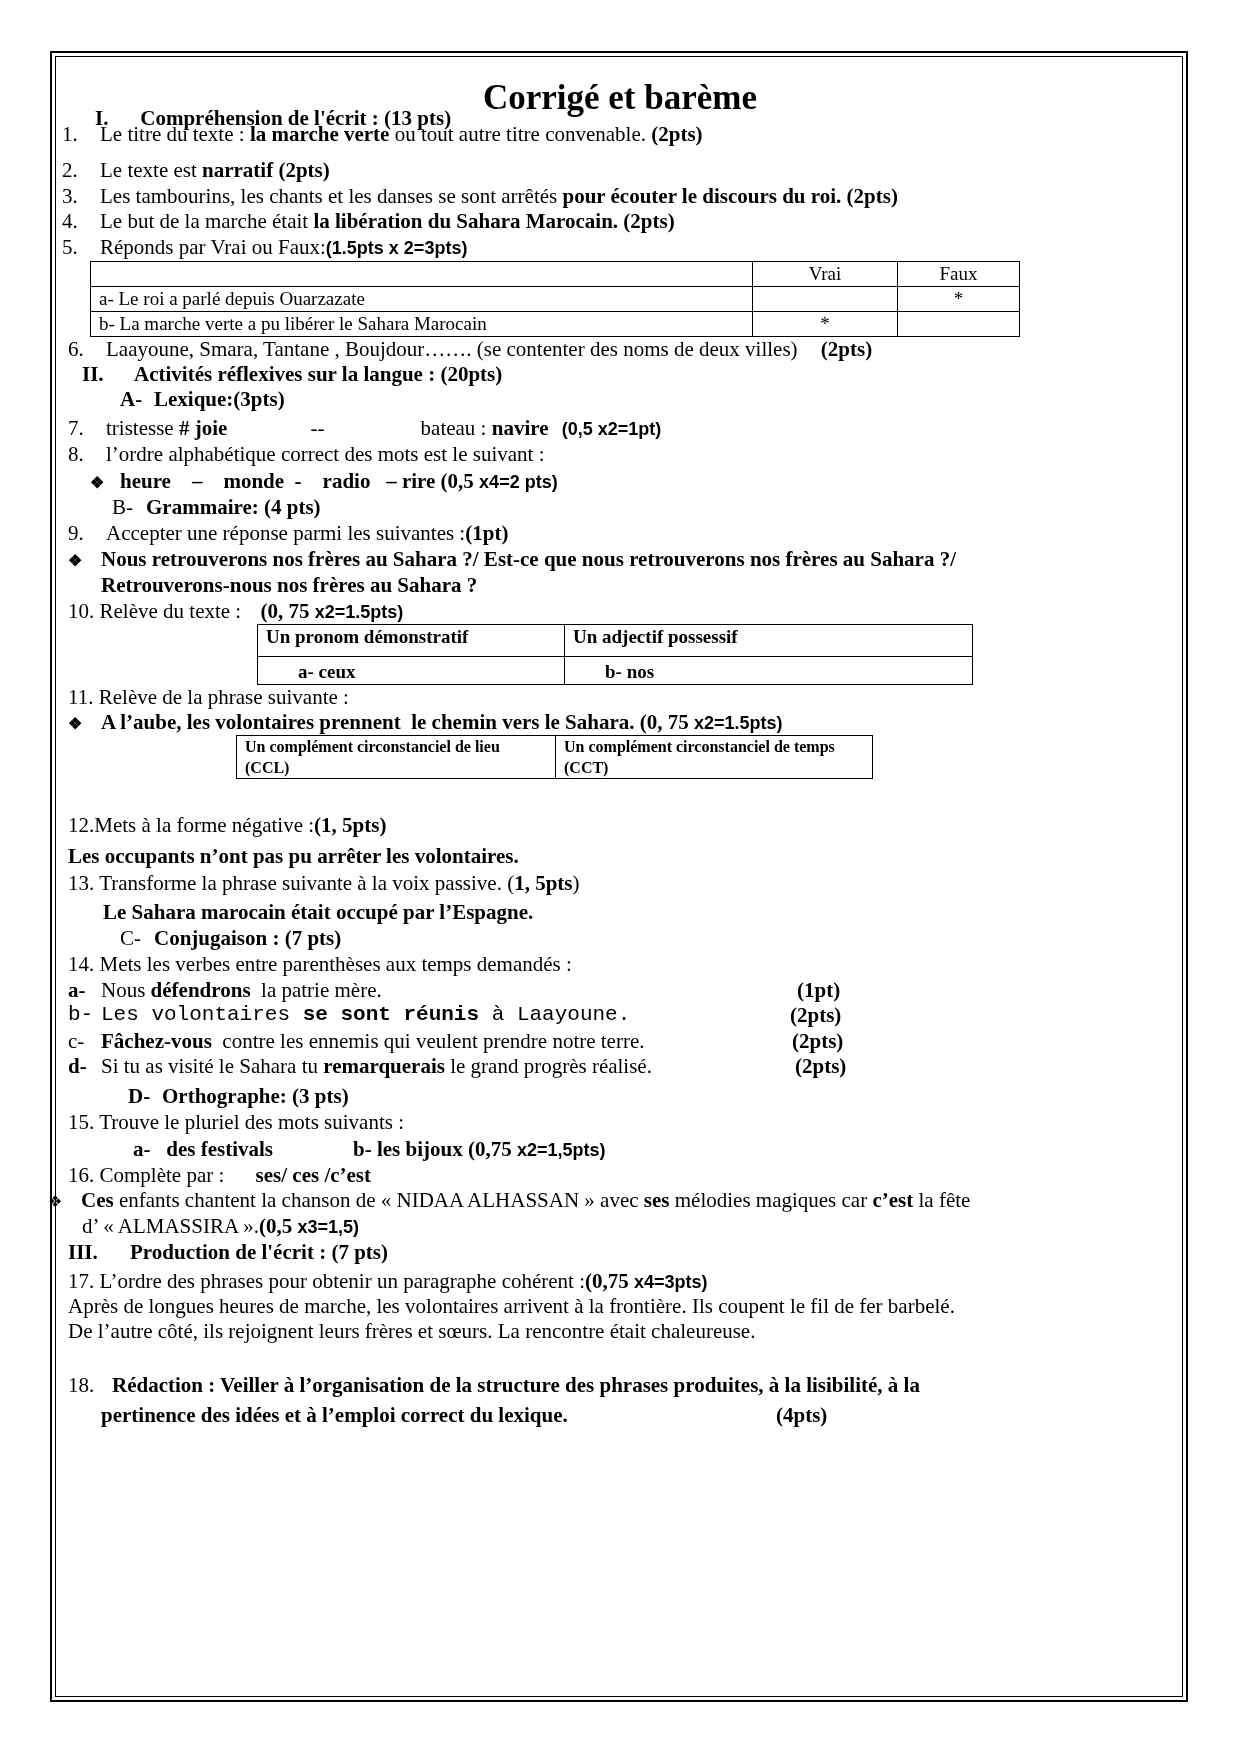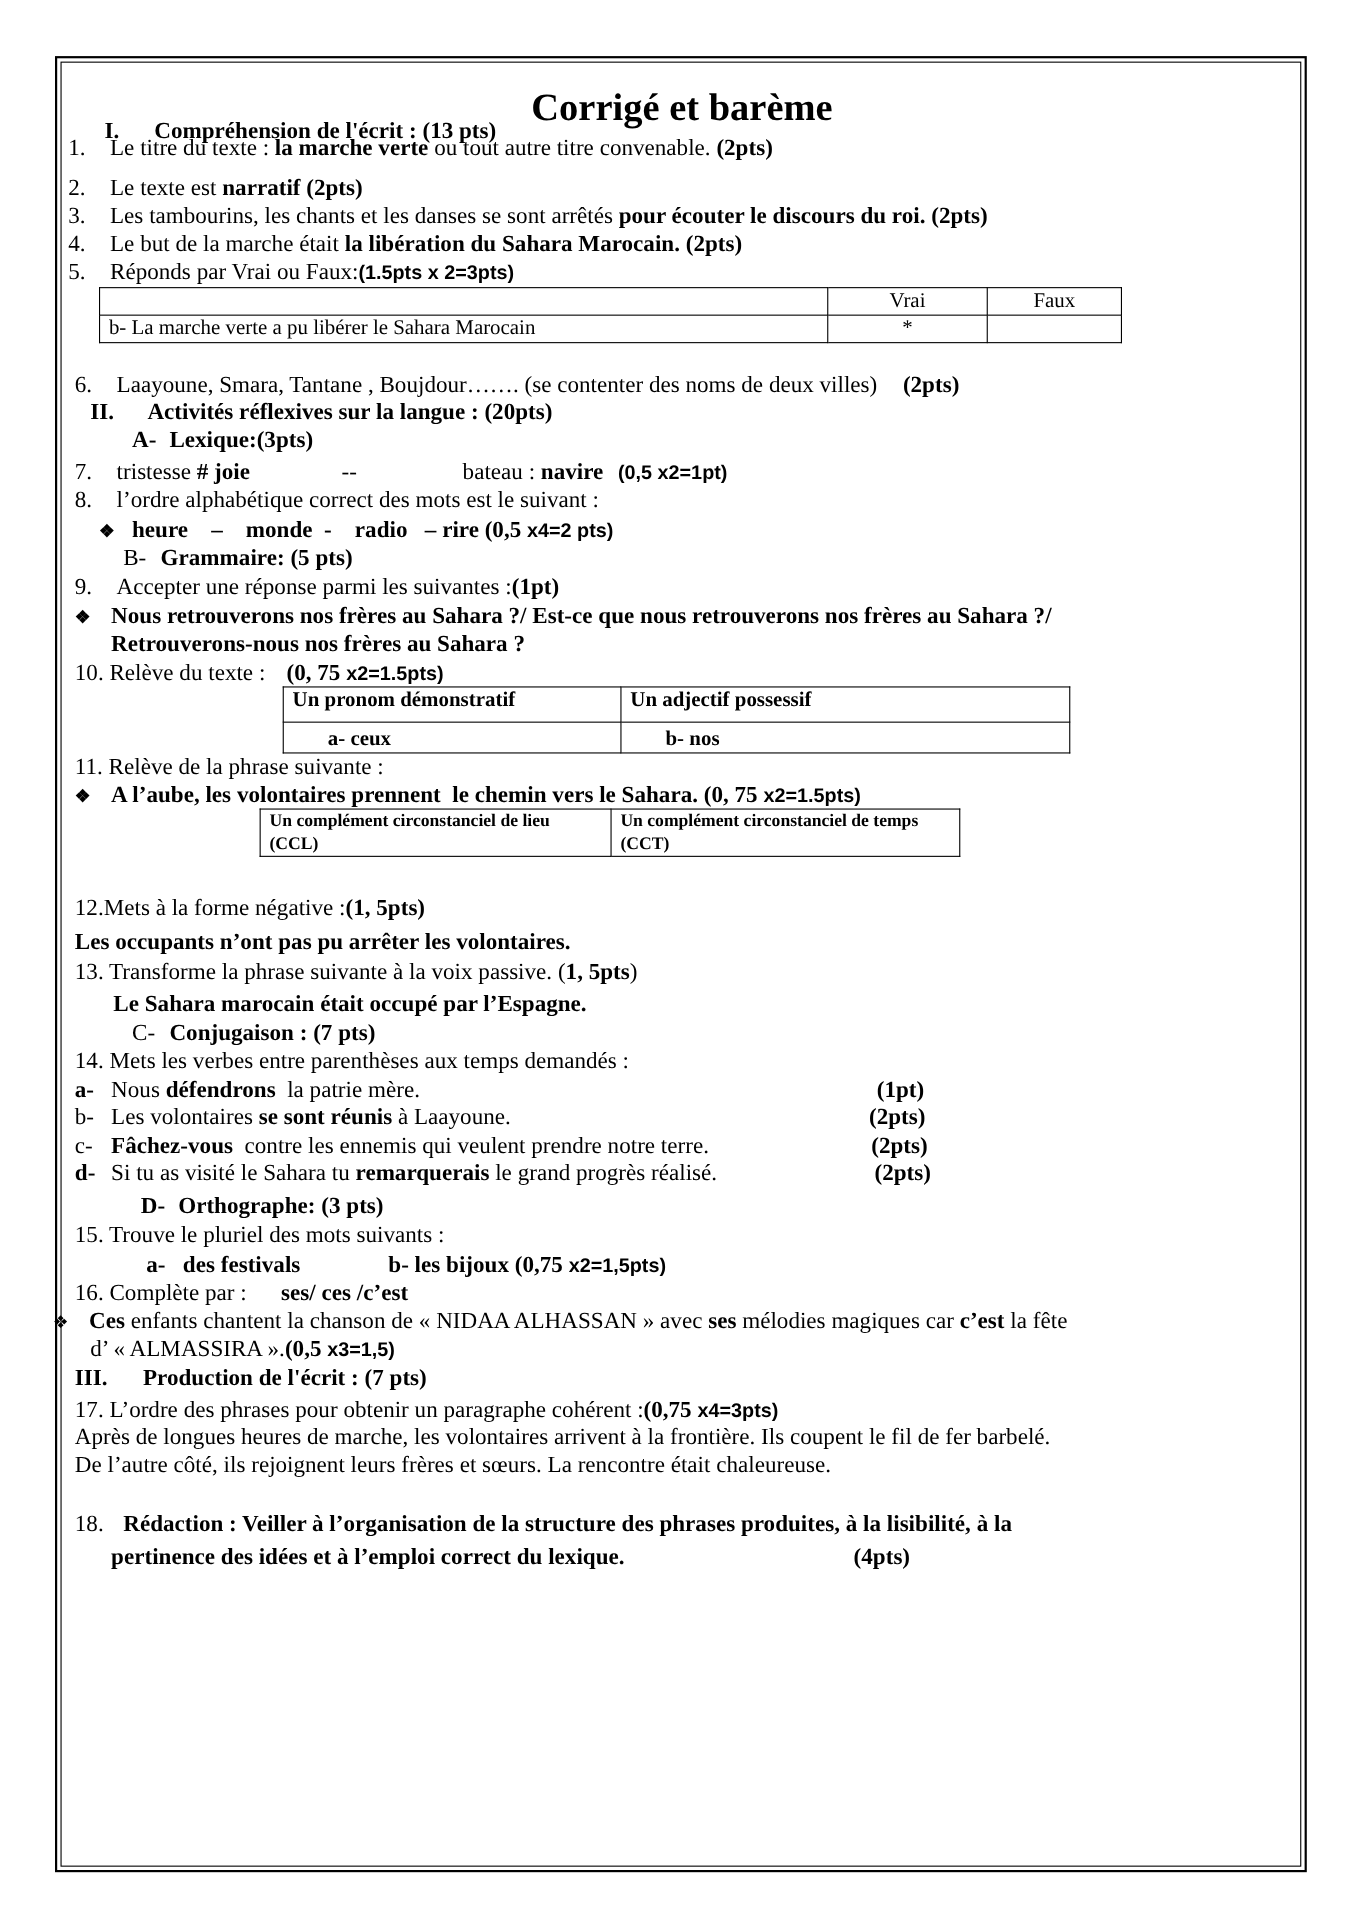--- a/index.html
+++ b/index.html
@@ -57,20 +57,25 @@
 </div>
 
 <table style="left:90px; top:261px; width:930px;">
   <tbody>
       <tr>
     <td style="width:645px;"></td>
     <td class="center" style="width:128px;">Vrai</td>
     <td class="center">Faux</td>
   </tr>
   <tr>
+    <td>a-   Le roi a parlé depuis Ouarzazate</td>
+    <td class="center"></td>
+    <td class="center">*</td>
+  </tr>
+  <tr>
     <td>b-   La marche verte a pu libérer le Sahara Marocain</td>
     <td class="center">*</td>
     <td class="center"></td>
   </tr>
 </tbody>
   </table>
 
 <div class="line" style="left:68px; top:336px;">
   <span class="num">6.</span><span>Laayoune, Smara, Tantane , Boujdour……. (se contenter des noms de deux villes)</span>
   <b style="margin-left:18px;">(2pts)</b>
@@ -91,21 +96,21 @@
 </div>
 
 <div class="line" style="left:68px; top:441px;">
   <span class="num">8.</span><span>l’ordre alphabétique correct des mots est le suivant :</span>
 </div>
 <div class="line b" style="left:90px; top:468px;">
   <span class="diamond">❖</span><span style="white-space:pre;">heure    –    monde  -    radio   – rire (0,5 </span><span class="sans">x4=2 pts)</span>
 </div>
 
 <div class="line b" style="left:112px; top:494px;">
-  <span style="display:inline-block;width:34px;font-weight:normal;">B-</span><span>Grammaire: (5 pts)</span>
+  <span style="display:inline-block;width:34px;font-weight:normal;">B-</span><span>Grammaire: (4 pts)</span>
 </div>
 
 <div class="line" style="left:68px; top:520px;">
   <span class="num">9.</span><span>Accepter une réponse parmi les suivantes :</span><b>(1pt)</b>
 </div>
 <div class="line b" style="left:68px; top:546px;">
   <span class="diamond" style="width:33px;">❖</span><span>Nous retrouverons nos frères au Sahara ?/ Est-ce que nous retrouverons nos frères au Sahara ?/</span>
 </div>
 <div class="line b" style="left:101px; top:572px;">Retrouverons-nous nos frères au Sahara ?</div>
 
@@ -163,21 +168,21 @@
 <div class="line" style="left:68px; top:951px;">
   <span>14.</span>
   <span>Mets les verbes entre parenthèses aux temps demandés :</span>
 </div>
 
 <div class="line" style="left:68px; top:977px;">
   <b style="display:inline-block;width:33px;">a-</b><span>Nous </span><b>défendrons</b><span style="white-space:pre;">  la patrie mère.</span>
 </div>
 <div class="right-pts" style="left:797px; top:977px;">(1pt)</div>
 
-<div class="line" style="left:68px; top:1002px;">
+<div class="line" style="left:68px; top:1002px;font-family:Liberation Mono, monospace;">
   <span style="display:inline-block;width:33px;">b-</span><span>Les volontaires </span><b>se sont réunis</b><span> à Laayoune.</span>
 </div>
 <div class="right-pts" style="left:790px; top:1002px;">(2pts)</div>
 
 <div class="line" style="left:68px; top:1028px;">
   <span style="display:inline-block;width:33px;">c-</span><b>Fâchez-vous</b><span style="white-space:pre;">  contre les ennemis qui veulent prendre notre terre.</span>
 </div>
 <div class="right-pts" style="left:792px; top:1028px;">(2pts)</div>
 
 <div class="line" style="left:68px; top:1053px;">

